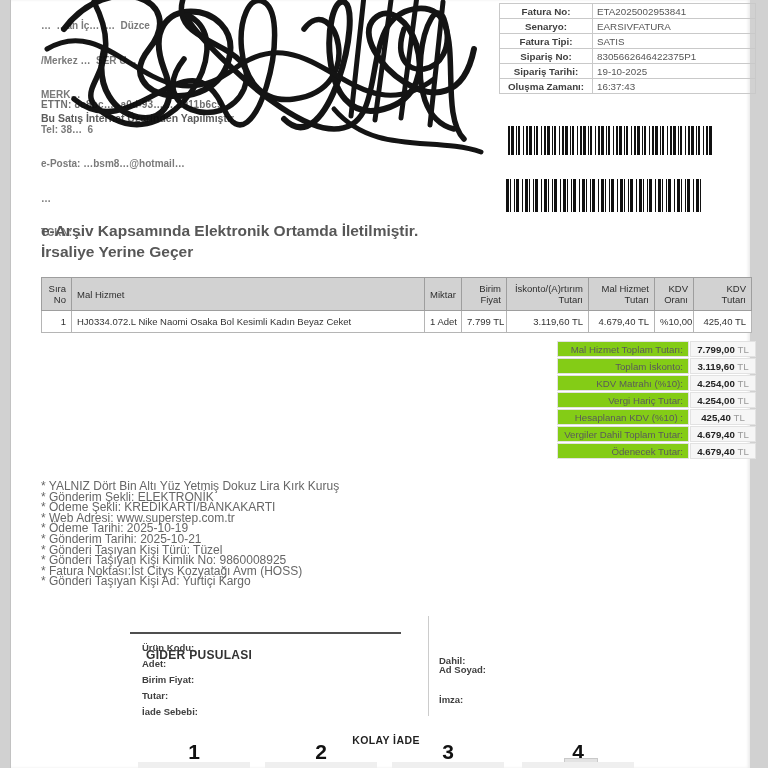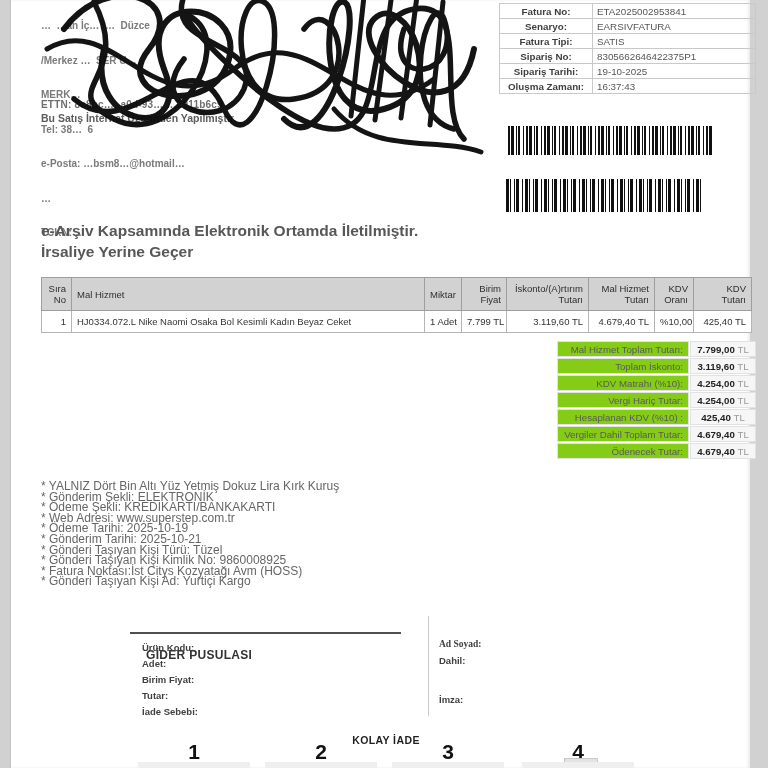--- a/index.html
+++ b/index.html
@@ -95,21 +95,21 @@
     position:absolute; left:30px; top:481px;
     font-size:12px; line-height:10.6px; color:#666;
   }
 
   
   .gp-title { position:absolute; left:135px; top:648px; font-size:12px; font-weight:bold; color:#333; letter-spacing:0.3px; }
   .gp-underline { position:absolute; left:119px; top:632px; width:271px; height:2px; background:#4f4f4f; }
   .gp-left { position:absolute; left:131px; top:640px; font-size:9.5px; font-weight:bold; color:#3f3f3f; line-height:16px; }
   .gp-divider { position:absolute; left:417px; top:616px; width:1px; height:100px; background:#cccccc; }
   .gp-right { position:absolute; font-size:9.5px; font-weight:bold; color:#3f3f3f; }
-  .gp-r1 { left:428px; top:639px;font-family:Liberation Serif, serif; } .gp-r2 { left:428px; top:655px; } .gp-r3 { left:428px; top:694px; }
+  .gp-r1 { left:428px; top:664px; } .gp-r2 { left:428px; top:655px; } .gp-r3 { left:428px; top:694px; }
 
   
   .kolay-title {
     position:absolute; left:20px; top:734px; width:710px; text-align:center;
     font-size:10.5px; font-weight:bold; color:#1f1f1f; letter-spacing:0.4px;
   }
   .step-num {
     position:absolute; top:742px; width:120px; text-align:center;
     font-size:21px; font-weight:bold; color:#111; line-height:20px;
   }

